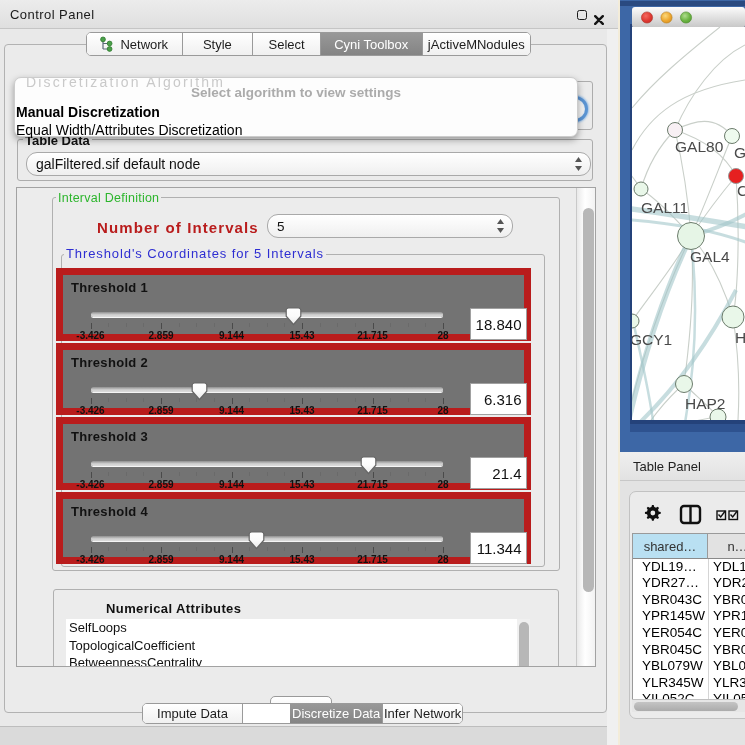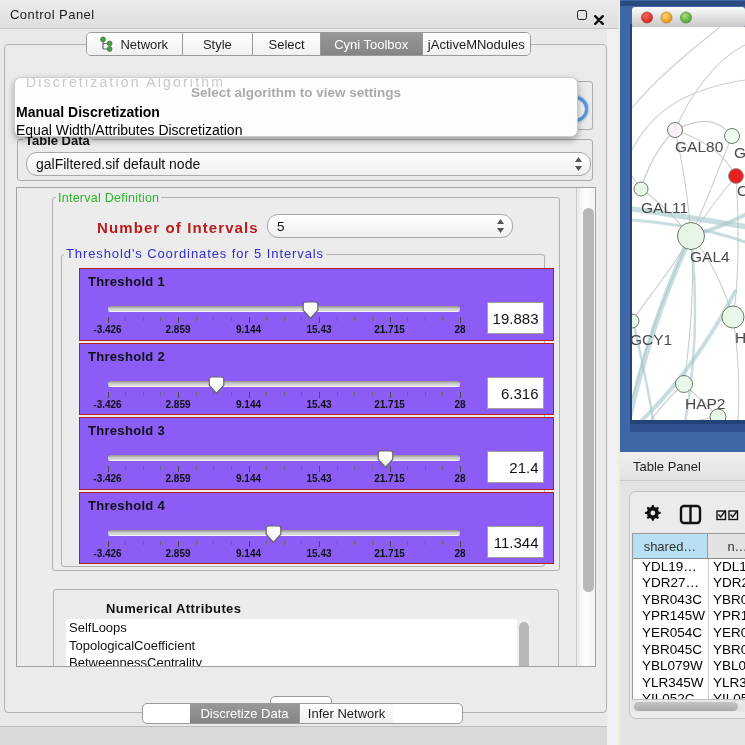--- a/index.html
+++ b/index.html
@@ -35,22 +35,22 @@
 .combo .arr { position:absolute; right:7px; top:50%; transform:translateY(-50%);
   width:9px; height:14px; }
 
 #scrollpane { position:absolute; left:16px; top:187px; width:580px; height:480px;
   border:1px solid #a2a2a2; background:#ececec; overflow:hidden; }
 #vsb { position:absolute; left:559px; top:0; width:19px; height:478px;
   background:linear-gradient(90deg,#e9e9e9,#ffffff 45%,#f2f2f2); border-left:1px solid #c9c9c9; }
 #vsbthumb { position:absolute; left:6px; top:20px; width:11px; height:384px;
   background:#b7b7b7; border-radius:6px; }
 
-.trow { position:absolute; left:62px; width:474.5px; height:72.5px;
-  border:1px solid #b91c1c; background:#8b5cf6; }
+.trow { position:absolute; left:39px; width:474.5px; height:72.5px;
+  border:7px solid #b91c1c; background:#737373; }
 .tlabel { position:absolute; left:8px; top:5px; font-size:13px; letter-spacing:0.3px; font-weight:bold; color:#111; }
 .track { position:absolute; left:27.5px; top:37px; width:352.5px; height:5px;
   border-radius:3px; background:linear-gradient(#8f8f8f,#cfcfcf 55%,#dcdcdc);
   box-shadow:0 1px 0 #f5f5f5; }
 .tick { position:absolute; top:48px; width:1px; height:4px; background:#6a6a6a; }
 .tick.major { height:6px; background:#4a4a4a; }
 .ticklab { position:absolute; top:55px; width:60px; text-align:center;
   font-size:10px; font-weight:bold; color:#111; }
 .thumb { position:absolute; top:32px; width:17px; height:19px; }
 .vbox { position:absolute; left:407px; top:33px; width:56.5px; height:32px;
@@ -183,21 +183,21 @@
       <div class="thumb" style="left:222.46px;"><svg width="17" height="19" viewBox="0 0 17 19">
           <path d="M 3.5 1 L 13.5 1 Q 15.8 1 15.8 3.3 L 15.8 9.2 L 8.5 17.5 L 1.2 9.2 L 1.2 3.3 Q 1.2 1 3.5 1 Z" fill="url(#thg)" stroke="#666666" stroke-width="1.2"></path>
           <defs>
             <linearGradient id="thg" x1="0" y1="0" x2="0" y2="1">
               <stop offset="0" stop-color="#ffffff"></stop>
               <stop offset="0.5" stop-color="#fbfbfb"></stop>
               <stop offset="1" stop-color="#e9e9e9"></stop>
             </linearGradient>
           </defs>
         </svg></div>
-      <div class="vbox">19.883</div>
+      <div class="vbox">18.840</div>
     </div>
     <div class="trow" style="top:154.5px;">
       <div class="tlabel">Threshold 2</div>
       <div class="track"></div>
       <div class="tick major" style="left:27.50px;"></div>
       <div class="tick" style="left:45.12px;"></div>
       <div class="tick" style="left:62.75px;"></div>
       <div class="tick" style="left:80.38px;"></div>
       <div class="tick major" style="left:98.00px;"></div>
       <div class="tick" style="left:115.62px;"></div>
@@ -330,20 +330,21 @@
       <div id="alsbthumb"></div>
     </div>
   <div id="vsb">
       <div id="vsbthumb"></div>
     </div>
 </div>
 
 <div class="btn" style="left:270px; top:668px; width:62px; height:22px;">Apply</div>
 
 <div class="tabbar" style="left:142px; top:703px; width:321px; height:21px;">
+  <div class="seg" style="width:118px;">Impute Data</div>
   <div class="seg sel" style="width:110px;margin-left:47px;">Discretize Data</div>
   <div class="seg" style="width:93px;">Infer Network</div>
 </div>
 
 <div style="position:absolute; left:614px; top:367px; width:7px; height:9px; font-size:9px; color:#555;">◀</div>
 <div style="position:absolute; left:607px; top:29px; width:11px; height:716px; background:#f0f0f0;"></div>
 <div style="position:absolute; left:618px; top:0px; width:2px; height:745px; background:#f3ecd9;"></div>
 
 <div id="popup">
   <div class="hint">Select algorithm to view settings</div>

